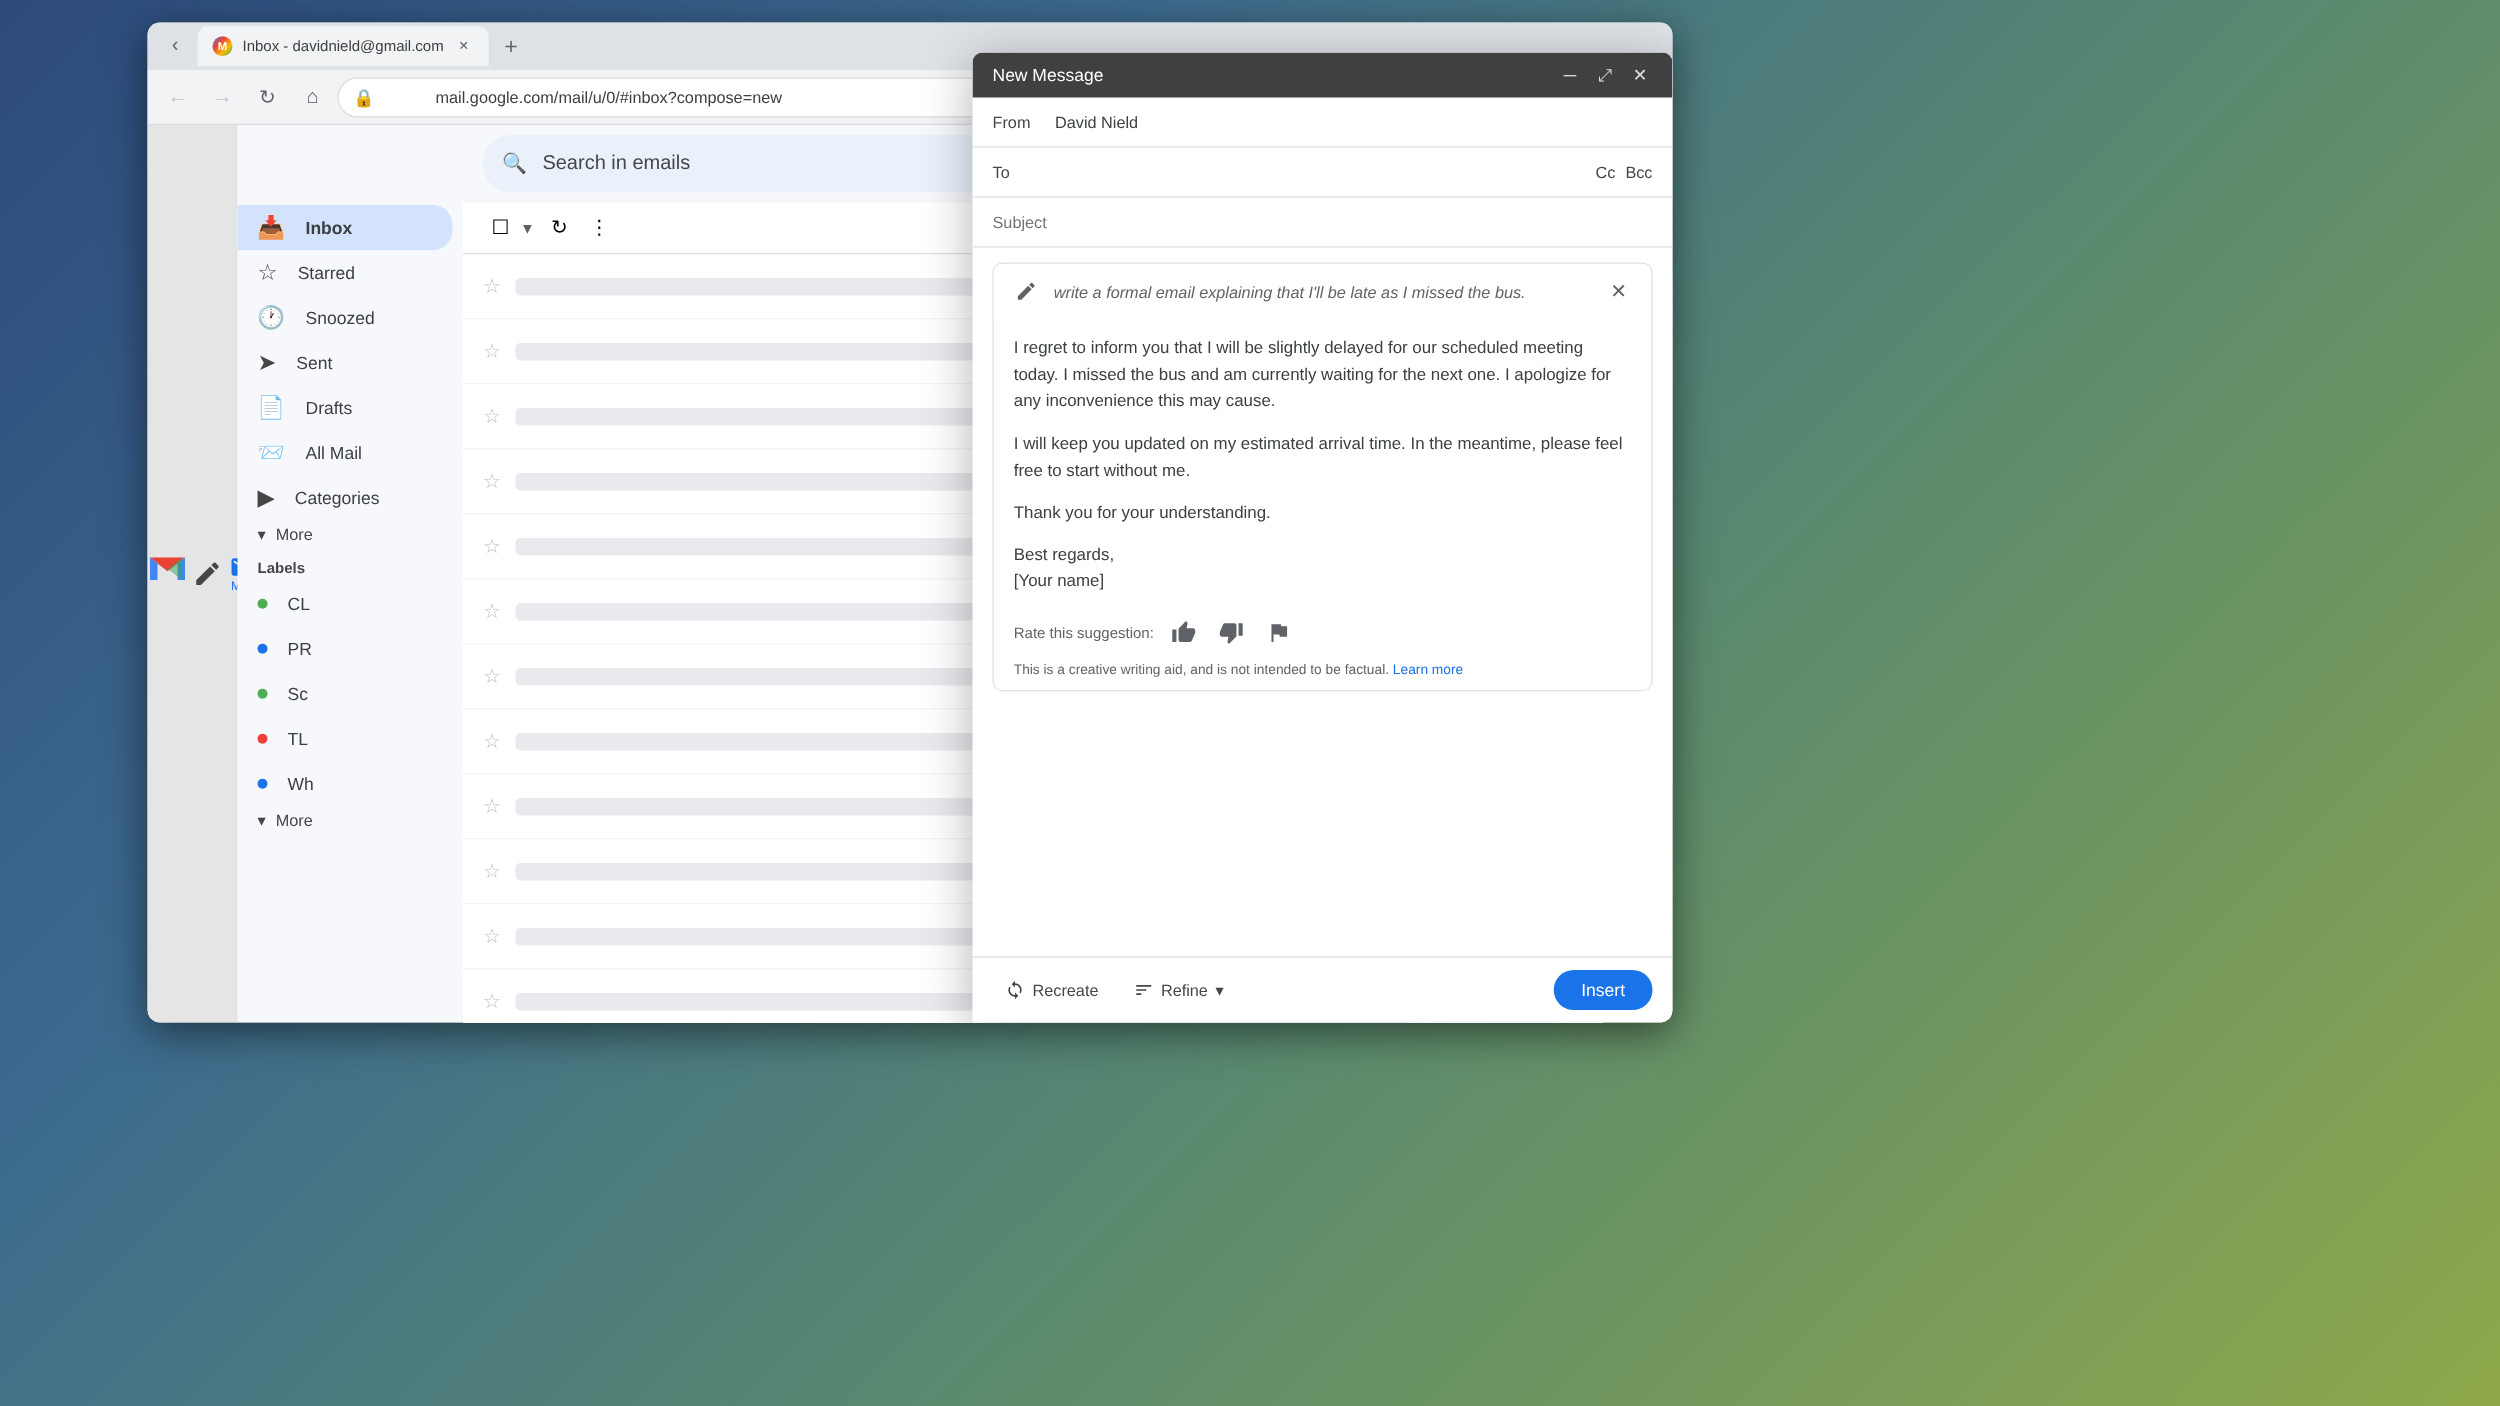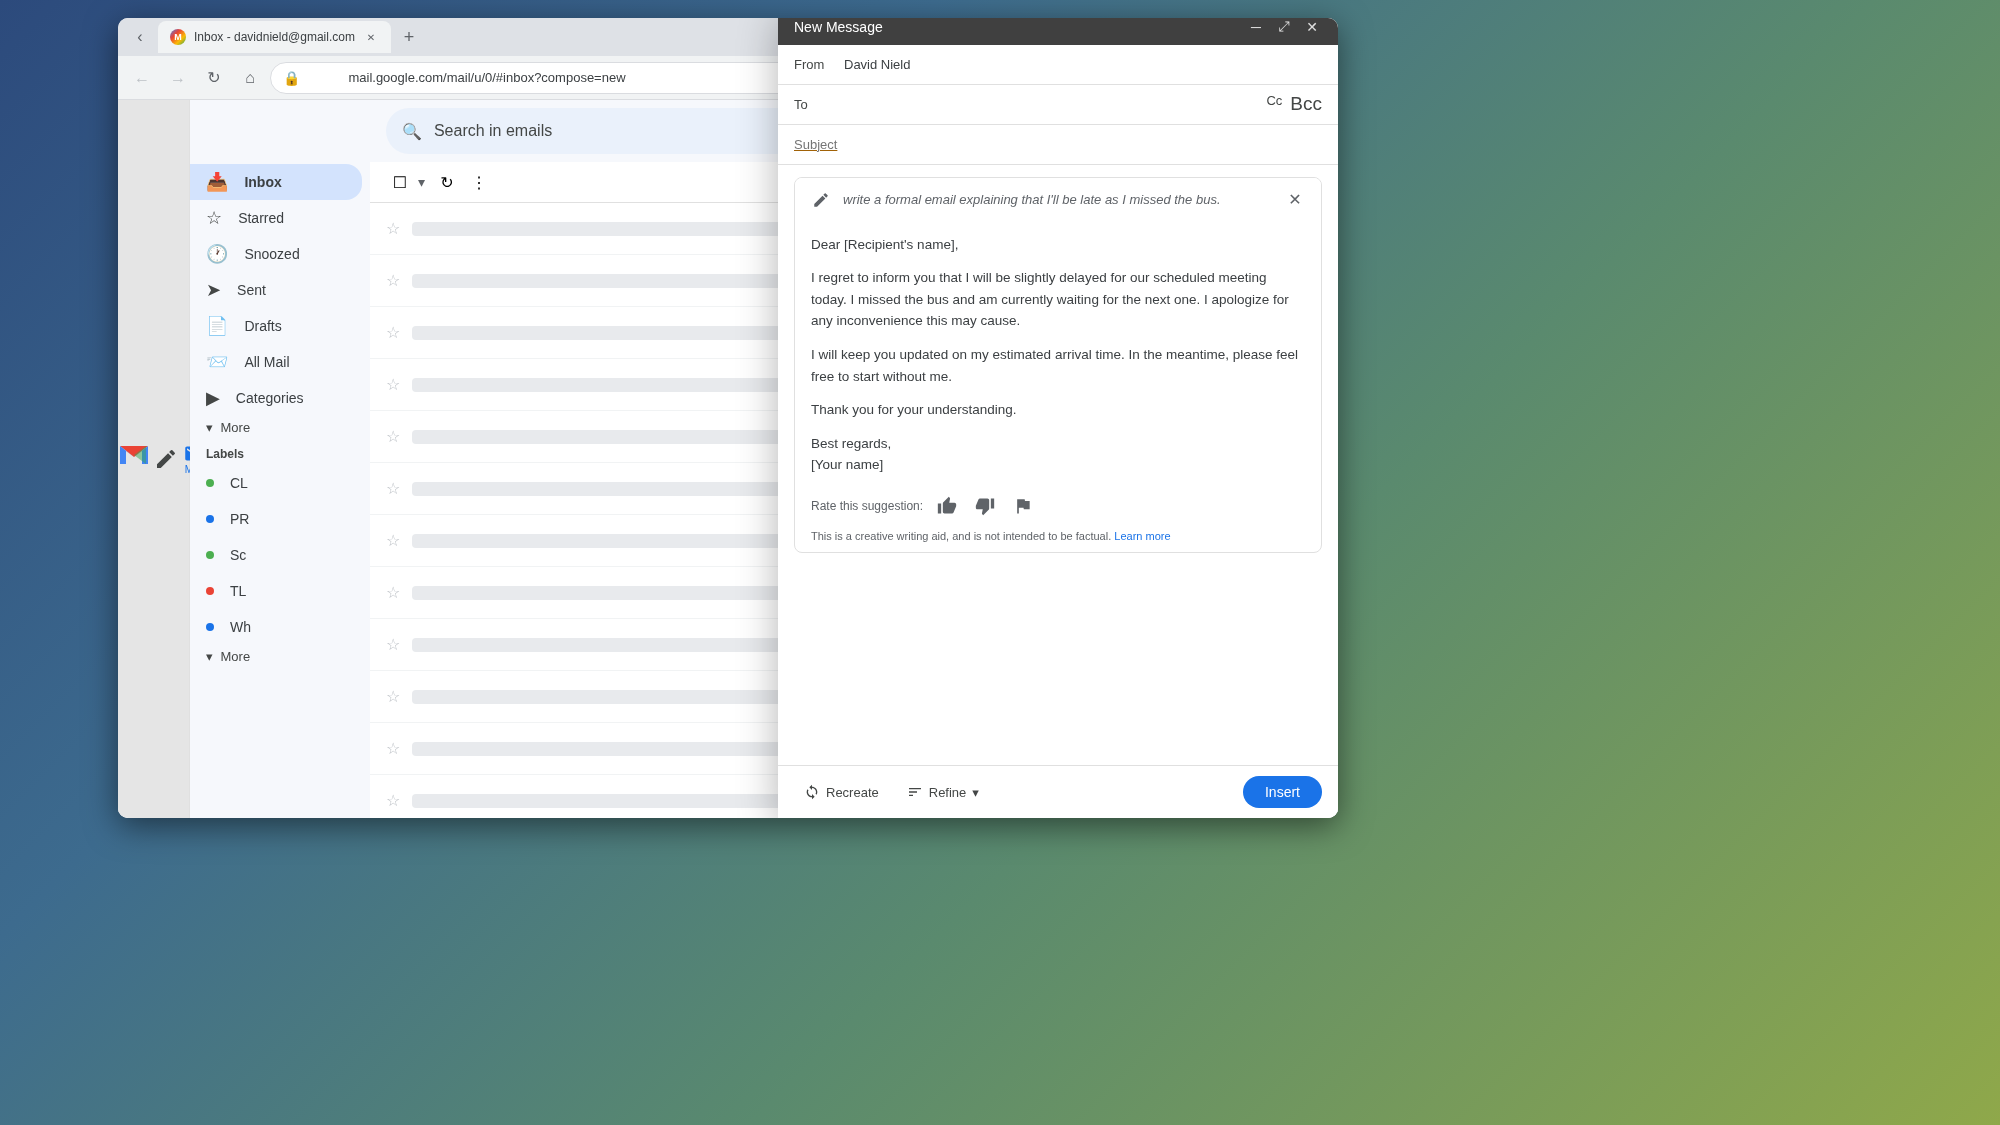--- a/index.html
+++ b/index.html
@@ -748,41 +748,40 @@
     <div class="field-row">
       <span class="field-label">From</span>
       <span class="field-value">David Nield</span>
     </div>
 
     <div class="field-row">
       <span class="field-label">To</span>
       <input type="text" style="flex: 1 1 0%; border: none; outline: none; font-size: 13px; color: rgb(60, 64, 67);">
       <div class="field-actions">
         <span style="cursor:pointer;color:#444746;font-size:13px;">Cc</span>
-        <span style="cursor:pointer;color:#444746;font-size:19px;margin-left:4px;">Bcc</span>
+        <span style="cursor:pointer;color:#444746;font-size:13px;margin-left:4px;">Bcc</span>
       </div>
     </div>
 
     <div class="field-row">
-      <input type="text" style="flex: 1 1 0%; border: none; outline: none; font-size: 13px; color: #a16207; text-decoration: underline;" placeholder="Subject">
+      <input type="text" style="flex: 1 1 0%; border: none; outline: none; font-size: 13px; color: #8b5cf6;" placeholder="Subject">
     </div>
 
     <div class="ai-suggestion-box">
       <div class="ai-suggestion-header">
         <div class="ai-icon">
           <svg width="18" height="18" viewBox="0 0 24 24" fill="none">
               <path d="M3 17.25V21h3.75L17.81 9.94l-3.75-3.75L3 17.25zM20.71 7.04a1 1 0 000-1.41l-2.34-2.34a1 1 0 00-1.41 0l-1.83 1.83 3.75 3.75 1.83-1.83z" fill="#5f6368"></path>
             </svg>
         </div>
         <span class="ai-prompt">write a formal email explaining that I'll be late as I missed the bus.</span>
         <div class="ai-close">✕</div>
       </div>
 
       <div class="ai-suggestion-content">
-        <p>Dear [Recipient's name],</p>
         <p>I regret to inform you that I will be slightly delayed for our scheduled meeting today. I missed the bus and am currently waiting for the next one. I apologize for any inconvenience this may cause.</p>
         <p>I will keep you updated on my estimated arrival time. In the meantime, please feel free to start without me.</p>
         <p>Thank you for your understanding.</p>
         <p>
           <span>Best regards,</span><br>
           <span>[Your name]</span>
         </p>
       </div>
 
       <div class="ai-rate-row">

